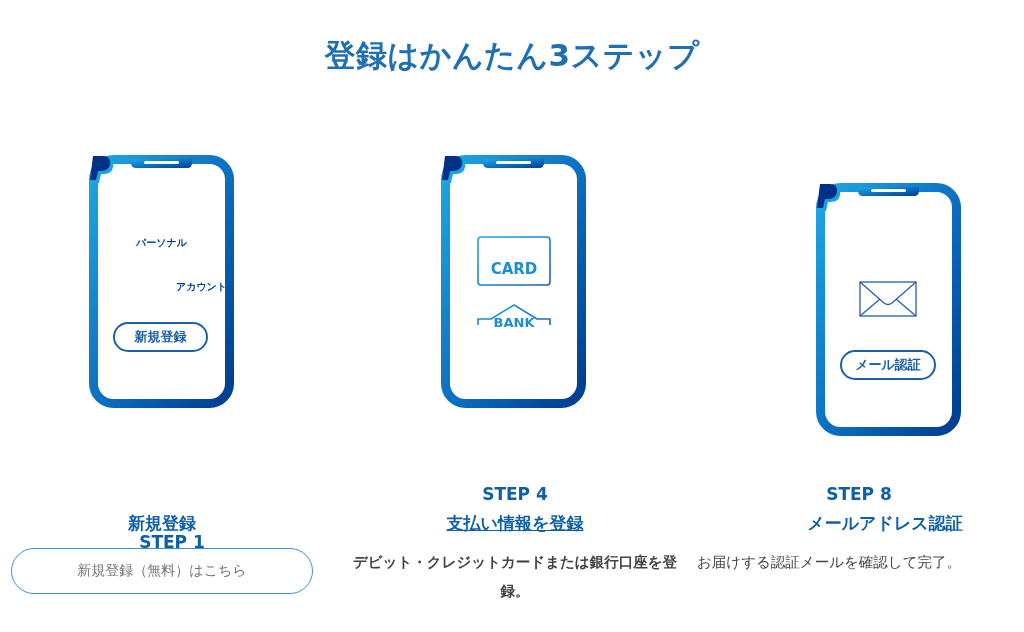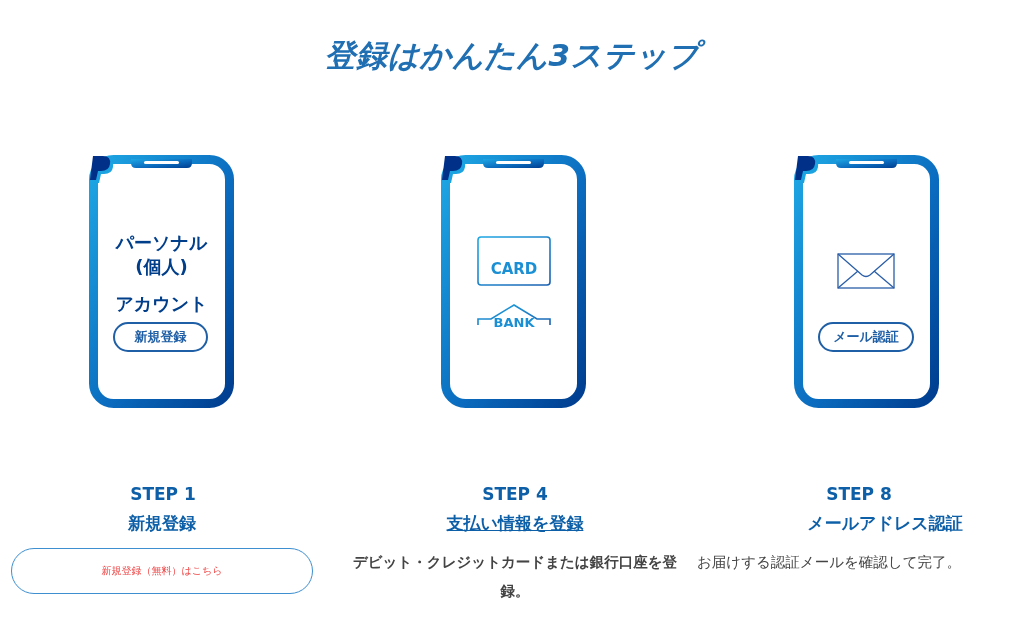--- a/index.html
+++ b/index.html
@@ -1,27 +1,27 @@
 <!DOCTYPE html>
 <html><head>
 <meta charset="utf-8">
 <style>
   html,body{margin:0;padding:0;background:#fff;}
   body{width:1024px;height:632px;position:relative;overflow:hidden;font-family:"DejaVu Sans","Liberation Sans",sans-serif;}
-  .title{position:absolute;left:0;width:1024px;top:14px;text-align:center;font-size:31px;color:#1f6fb2;letter-spacing:0.5px;font-style:italic;}
+  .title{position:absolute;left:0;width:1024px;top:14px;text-align:center;font-size:31px;color:#1f6fb2;letter-spacing:0.5px;}
   .phone{position:absolute;top:155px;width:145px;height:253px;}
   .phone svg{position:absolute;left:0;top:0;}
   .pp{position:absolute;left:58px;top:30px;width:28px;height:30px;}
-  .ph-text{position:absolute;left:0;width:145px;text-align:center;font-size:18px;font-weight:bold;color:#003e8a;line-height:24px;}
+  .ph-text{position:absolute;left:0;width:145px;text-align:center;font-size:10px;font-weight:bold;color:#003e8a;line-height:24px;}
   .ph-btn{position:absolute;height:30px;border:2px solid #1f5fa6;border-radius:17px;box-sizing:border-box;text-align:center;font-size:13px;font-weight:bold;color:#1f5fa6;line-height:26px;background:#fff;}
   .step{position:absolute;text-align:center;font-weight:bold;color:#0d5fa8;}
   .step-num{font-size:17px;top:484px;}
   .step-title{font-size:17px;top:512px;}
   .desc{position:absolute;text-align:center;font-size:14.5px;color:#444;line-height:29px;top:548px;}
-  .cta{position:absolute;left:11px;top:548px;width:302px;height:46px;border:1.5px solid #3d8fd0;border-radius:23px;box-sizing:border-box;text-align:center;line-height:43px;font-size:10px;color:#ef4444;background:#fff;cursor:pointer;}
+  .cta{position:absolute;left:11px;top:548px;width:302px;height:46px;border:1.5px solid #3d8fd0;border-radius:23px;box-sizing:border-box;text-align:center;line-height:43px;font-size:14px;color:#737373;background:#fff;cursor:pointer;}
 </style>
 </head>
 <body>
 
 <svg width="0" height="0" style="position:absolute">
   <defs>
     <linearGradient id="frameGrad" x1="0" y1="0" x2="1" y2="1">
       <stop offset="0" stop-color="#1ea7e4"></stop>
       <stop offset="0.55" stop-color="#0b6cbf"></stop>
       <stop offset="1" stop-color="#003d8f"></stop>
@@ -44,25 +44,24 @@
     <svg width="145" height="253" viewBox="0 0 145 253">
       <rect x="4.5" y="4.5" width="136" height="244" rx="20" fill="#fff" stroke="url(#frameGrad)" stroke-width="9"></rect>
       <path d="M42 4 L103 4 L103 8 Q103 13 98 13 L47 13 Q42 13 42 8 Z" fill="url(#frameGrad)"></path>
       <rect x="55" y="6" width="35" height="3" rx="1.5" fill="#fff"></rect>
     </svg>
     <svg class="pp" viewBox="0 0 28 30">
       <path d="M7 4 L17 4 Q25 4 24 12 Q23 19 15 19 L12 19 L10 28 L5 28 Z" fill="#1aa3e0"></path>
       <path d="M4 1 L14 1 Q22 1 21 9 Q20 16 12 16 L9 16 L7 25 L1 25 Z" fill="#003087"></path>
     </svg>
     <div class="ph-text" style="top:76px;">パーソナル</div>
-    <div class="ph-text" style="top:100px;">(個人)</div>
-    <div class="ph-text" style="top:137px;">アカウント</div>
+    <div class="ph-text" style="top:120px;margin-left:40px;">アカウント</div>
     <div class="ph-btn" style="left:24px;top:167px;width:95px;">新規登録</div>
   </div>
-  <div class="step step-num" style="left:12px;width:302px;">STEP 1</div>
+  <div class="step step-num" style="left:21px;width:302px;margin-top:48px;">STEP 1</div>
   <div class="step step-title" style="left:11px;width:302px;">新規登録</div>
   <a class="cta">新規登録（無料）はこちら</a>
 </div>
 
 <div>
   <div class="phone" style="left:441px;text-decoration:underline;">
     <svg width="145" height="253" viewBox="0 0 145 253">
       <rect x="4.5" y="4.5" width="136" height="244" rx="20" fill="#fff" stroke="url(#frameGrad)" stroke-width="9"></rect>
       <path d="M42 4 L103 4 L103 8 Q103 13 98 13 L47 13 Q42 13 42 8 Z" fill="url(#frameGrad)"></path>
       <rect x="55" y="6" width="35" height="3" rx="1.5" fill="#fff"></rect>
@@ -96,21 +95,21 @@
         <line x1="3" y1="71" x2="79" y2="71"></line>
       </g>
     </svg>
   </div>
   <div class="step step-num" style="left:345px;width:340px;">STEP 4</div>
   <div class="step step-title" style="left:345px;width:340px;text-decoration:underline;">支払い情報を登録</div>
   <div class="desc" style="left:352px;width:326px;font-weight:bold;">デビット・クレジットカードまたは銀行口座を登録。</div>
 </div>
 
 <div>
-  <div class="phone" style="left:794px;">
+  <div class="phone" style="left:816px;margin-top:28px;">
     <svg width="145" height="253" viewBox="0 0 145 253">
       <rect x="4.5" y="4.5" width="136" height="244" rx="20" fill="#fff" stroke="url(#frameGrad)" stroke-width="9"></rect>
       <path d="M42 4 L103 4 L103 8 Q103 13 98 13 L47 13 Q42 13 42 8 Z" fill="url(#frameGrad)"></path>
       <rect x="55" y="6" width="35" height="3" rx="1.5" fill="#fff"></rect>
     </svg>
     <svg class="pp" viewBox="0 0 28 30">
       <path d="M7 4 L17 4 Q25 4 24 12 Q23 19 15 19 L12 19 L10 28 L5 28 Z" fill="#1aa3e0"></path>
       <path d="M4 1 L14 1 Q22 1 21 9 Q20 16 12 16 L9 16 L7 25 L1 25 Z" fill="#003087"></path>
     </svg>
     <svg style="position:absolute;left:43px;top:98px;" width="58" height="36" viewBox="0 0 58 36">

